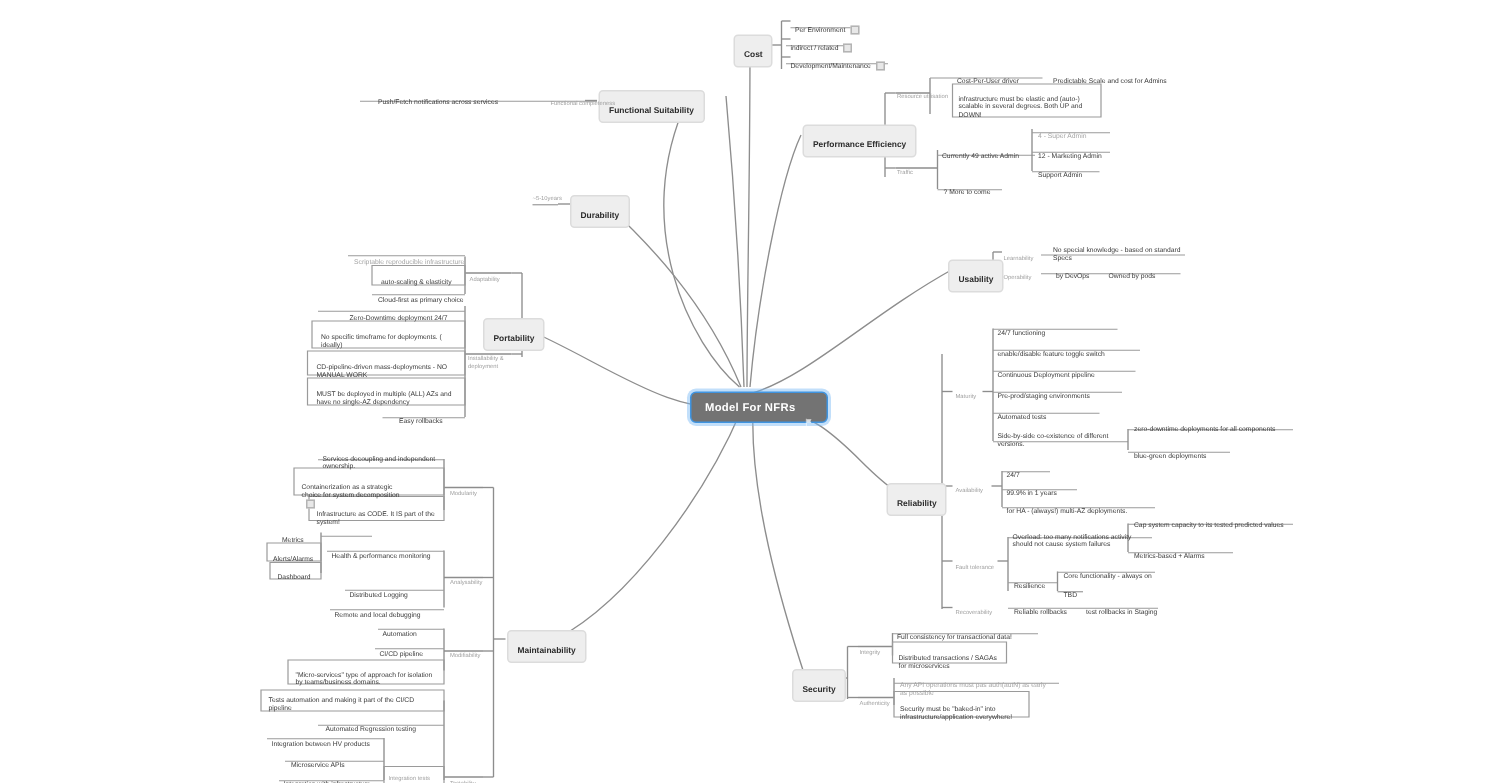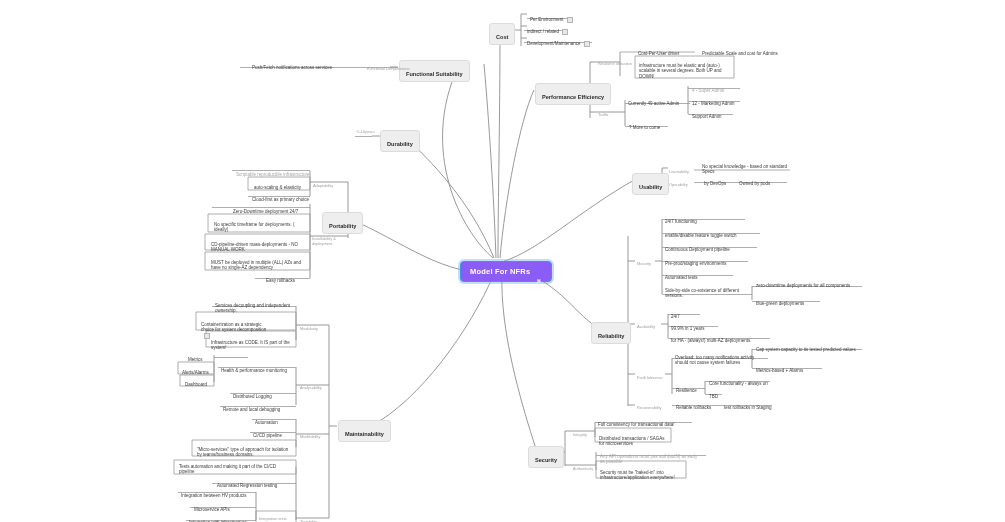--- a/index.html
+++ b/index.html
@@ -33,21 +33,21 @@
 
   .node{
     position:absolute;
     box-sizing:border-box;
     line-height:1.25;
     white-space:pre-line;
   }
 
   
   .root{
-    background:#8b5cf6;
+    background:#737373;
     color:#ffffff;
     border:1px solid #3f94e0;
     border-radius:4px;
     font-size:7.5px;
     font-weight:bold;
     padding:5px 9px;
     letter-spacing:.2px;
     display:flex;
     align-items:center;
     gap:4px;

